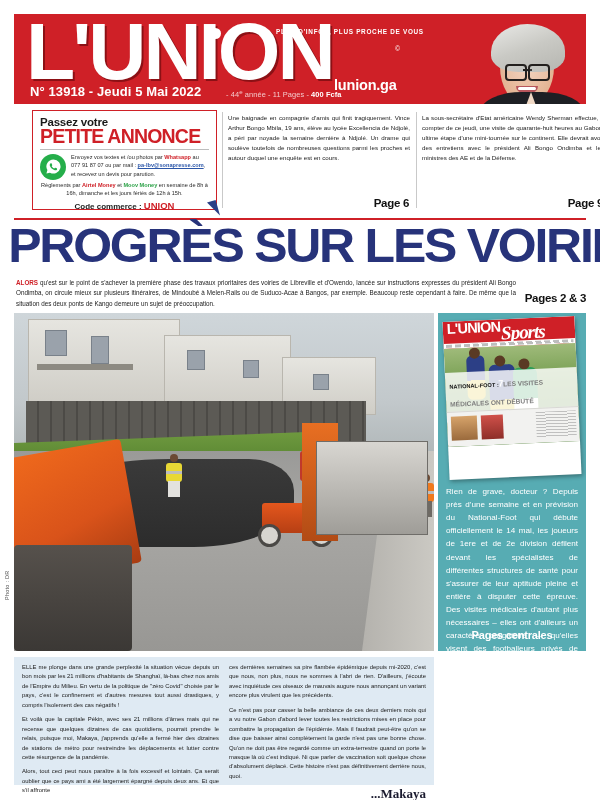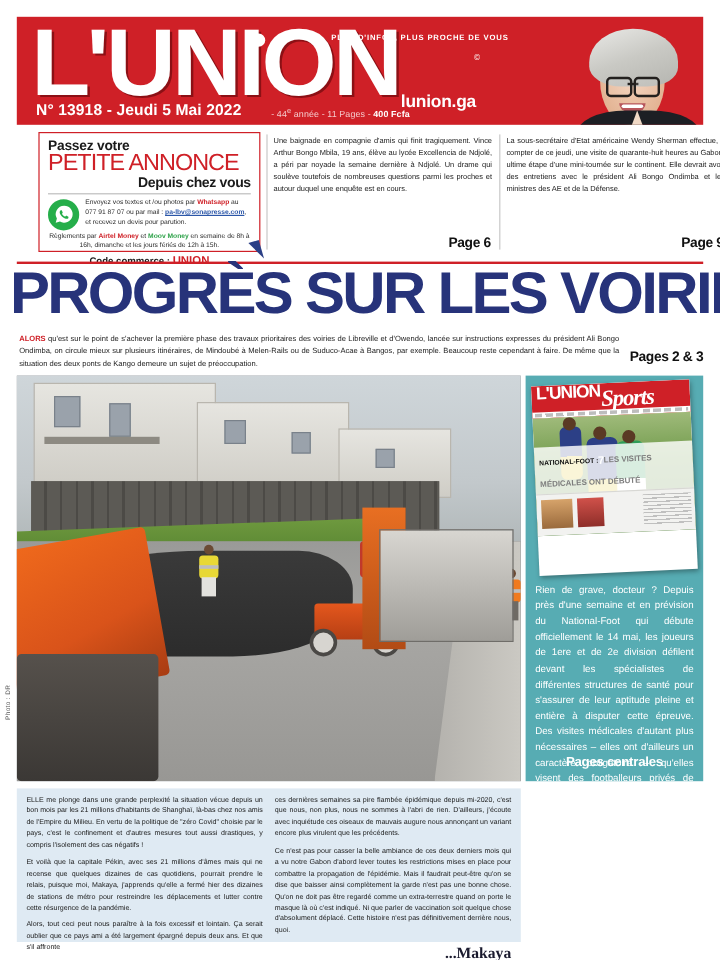--- a/index.html
+++ b/index.html
@@ -176,21 +176,21 @@
     border: 1.6px solid #cf2027;
     box-sizing: border-box;
     padding: 5px 7px 3px 7px;
     background: #fff;
   }
   .ad-l1 {
     font-size: 11.5px; font-weight: bold; color: #1a1a1a;
     letter-spacing: -0.2px;
   }
   .ad-l2 {
-    font-size: 19.5px; font-weight: normal; color: #cf2027;
+    font-size: 19.5px; font-weight: bold; color: #cf2027;
     letter-spacing: -0.8px; line-height: 1.02; margin-top: -1px;
   }
   .ad-l3 {
     font-size: 11.7px; font-weight: bold; color: #1a1a1a;
     text-align: right; letter-spacing: -0.3px; margin-top: -1px;
   }
   .ad-rule {
     border-top: 1px solid #bdbdbd;
     margin: 2px 0 3px 0;
   }
@@ -580,21 +580,20 @@
       <div class="mouth"></div>
       <div class="jacket"></div>
     </div>
   </div>
 
   <div class="teasers">
 
     <div class="ad-box">
       <div class="ad-l1">Passez votre</div>
       <div class="ad-l2">PETITE ANNONCE</div>
-      <div class="ad-l3">Depuis chez vous</div>
       <div class="ad-rule"></div>
       <div class="ad-body">
         <div class="wa-icon">
           <svg viewBox="0 0 24 24" aria-hidden="true">
               <path fill="#ffffff" d="M12 2a10 10 0 0 0-8.6 15.1L2 22l5-1.3A10 10 0 1 0 12 2zm5.3 14.2c-.2.6-1.3 1.2-1.8 1.2-.5.1-1 .1-1.7-.1-.4-.1-.9-.3-1.5-.6-2.7-1.2-4.4-3.9-4.5-4.1-.1-.2-1.1-1.4-1.1-2.7 0-1.3.7-1.9.9-2.2.2-.3.5-.3.7-.3h.5c.2 0 .4 0 .6.5l.8 2c.1.2.1.3 0 .5l-.3.5-.3.3c-.1.1-.2.3-.1.5.1.2.6 1.1 1.4 1.8 1 .9 1.8 1.1 2 1.2.2.1.4.1.5-.1l.7-.8c.2-.2.3-.2.5-.1l1.9.9c.2.1.4.2.4.3.1.2.1.6-.1 1.2z"></path>
             </svg>
         </div>
         <div class="ad-p"><span>Envoyez vos textes et /ou photos par</span> <span class="red">Whatsapp</span><span> au  077 91 87 07 ou par mail : </span><span class="blue">pa-lbv@sonapresse.com</span><span>, et recevez un devis pour parution.</span></div>
       </div>
       <div class="ad-terms"><span>Règlements par </span><span class="red">Airtel Money</span><span> et </span><span class="grn">Moov Money</span><span> en semaine de 8h à 16h, dimanche et les jours fériés de 12h à 15h.</span></div>

